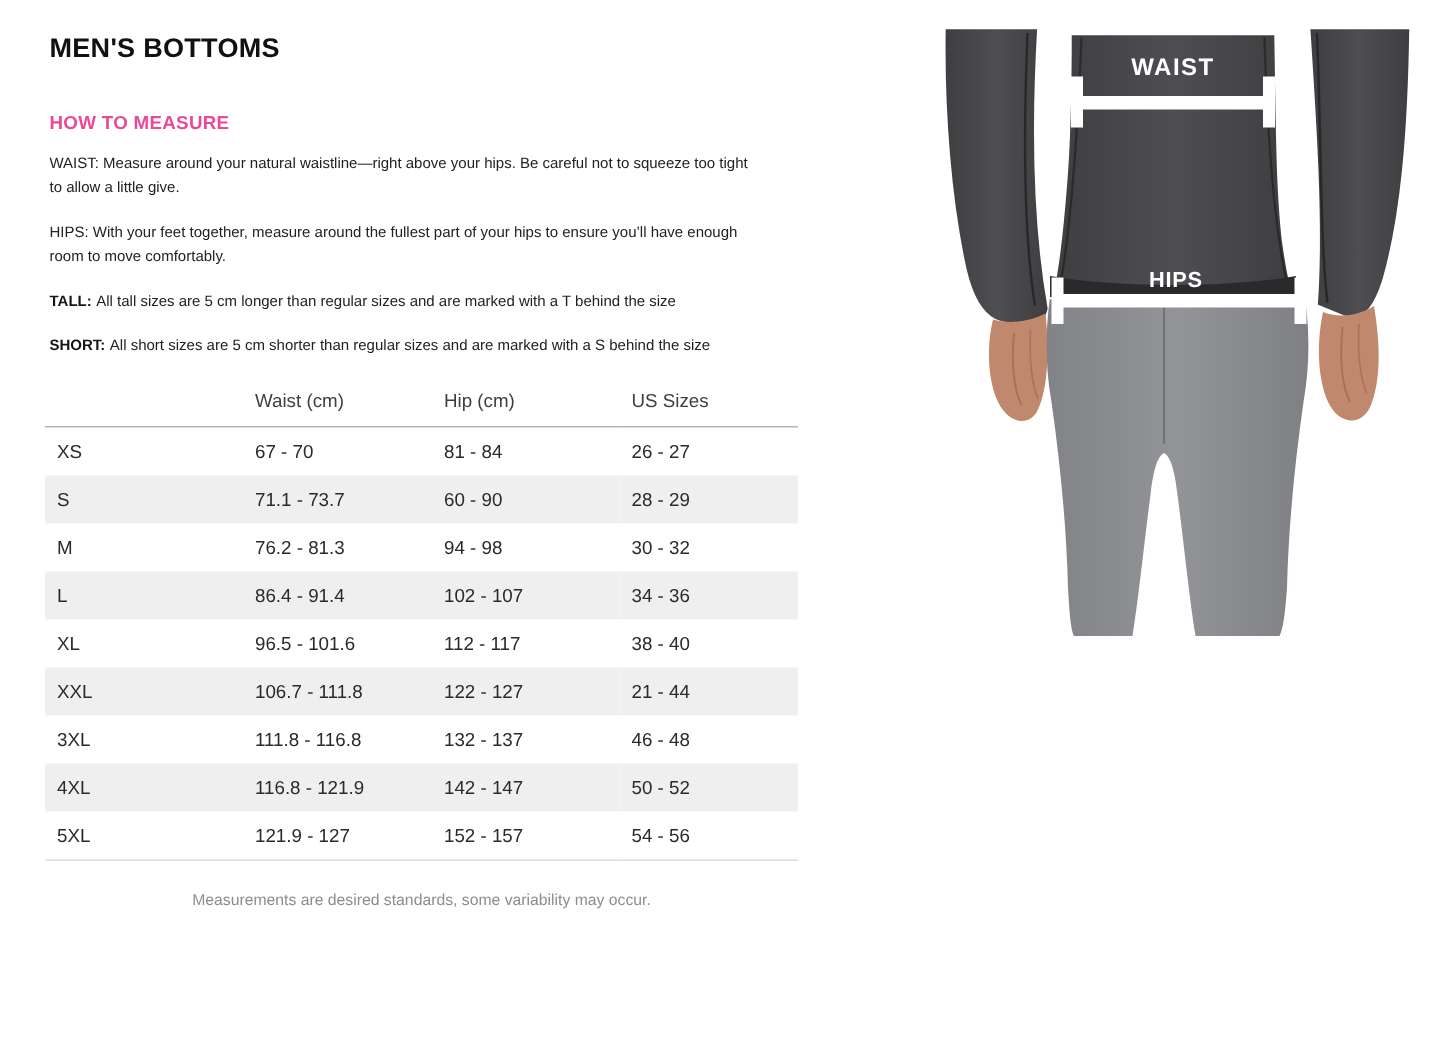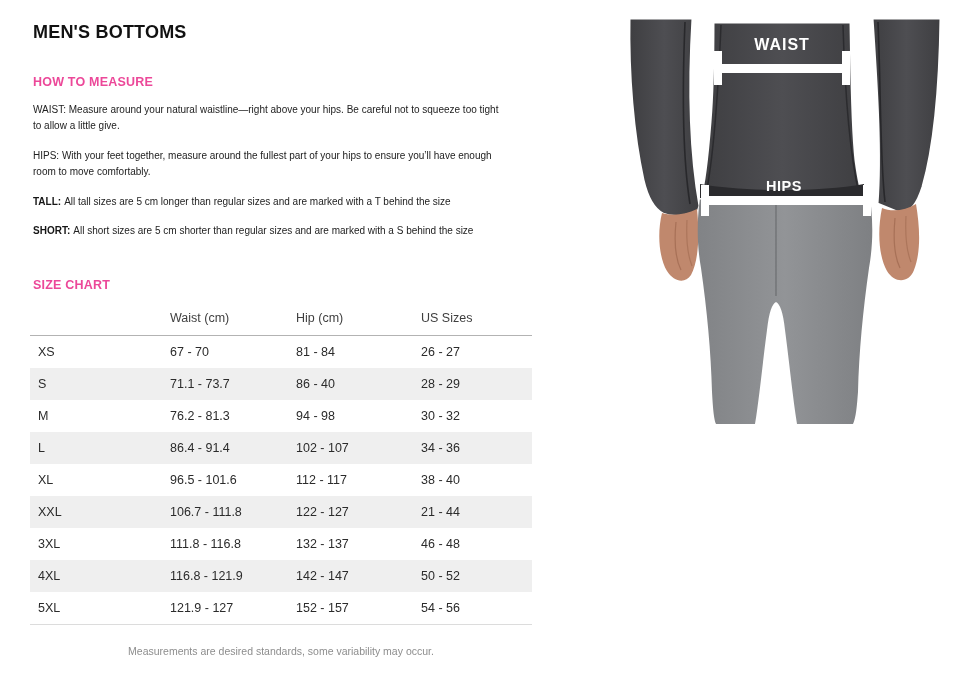--- a/index.html
+++ b/index.html
@@ -74,42 +74,41 @@
     <h2 class="section-heading">HOW TO MEASURE</h2>
 
     <p class="measure-p">WAIST: Measure around your natural waistline—right above your hips. Be careful not to squeeze too tight to allow a little give.</p>
 
     <p class="measure-p">HIPS: With your feet together, measure around the fullest part of your hips to ensure you’ll have enough room to move comfortably.</p>
 
     <p class="measure-p"><b class="term">TALL:</b><span class="term-rest">All tall sizes are 5 cm longer than regular sizes and are marked with a T behind the size</span></p>
 
     <p class="measure-p"><b class="term">SHORT:</b><span class="term-rest">All short sizes are 5 cm shorter than regular sizes and are marked with a S behind the size</span></p>
 
-    <h2 class="section-heading size-chart-heading">SIZE CHART</h2>
 
     <table class="size-table">
       <thead>
         <tr>
           <th class="col-size"></th>
           <th class="col-waist">Waist (cm)</th>
           <th class="col-hip">Hip (cm)</th>
           <th class="col-us">US Sizes</th>
         </tr>
       </thead>
       <tbody>
         <tr>
           <td>XS</td>
           <td>67 - 70</td>
           <td>81 - 84</td>
           <td>26 - 27</td>
         </tr>
         <tr>
           <td>S</td>
           <td>71.1 - 73.7</td>
-          <td>86 - 40</td>
+          <td>60 - 90</td>
           <td>28 - 29</td>
         </tr>
         <tr>
           <td>M</td>
           <td>76.2 - 81.3</td>
           <td>94 - 98</td>
           <td>30 - 32</td>
         </tr>
         <tr>
           <td>L</td>

